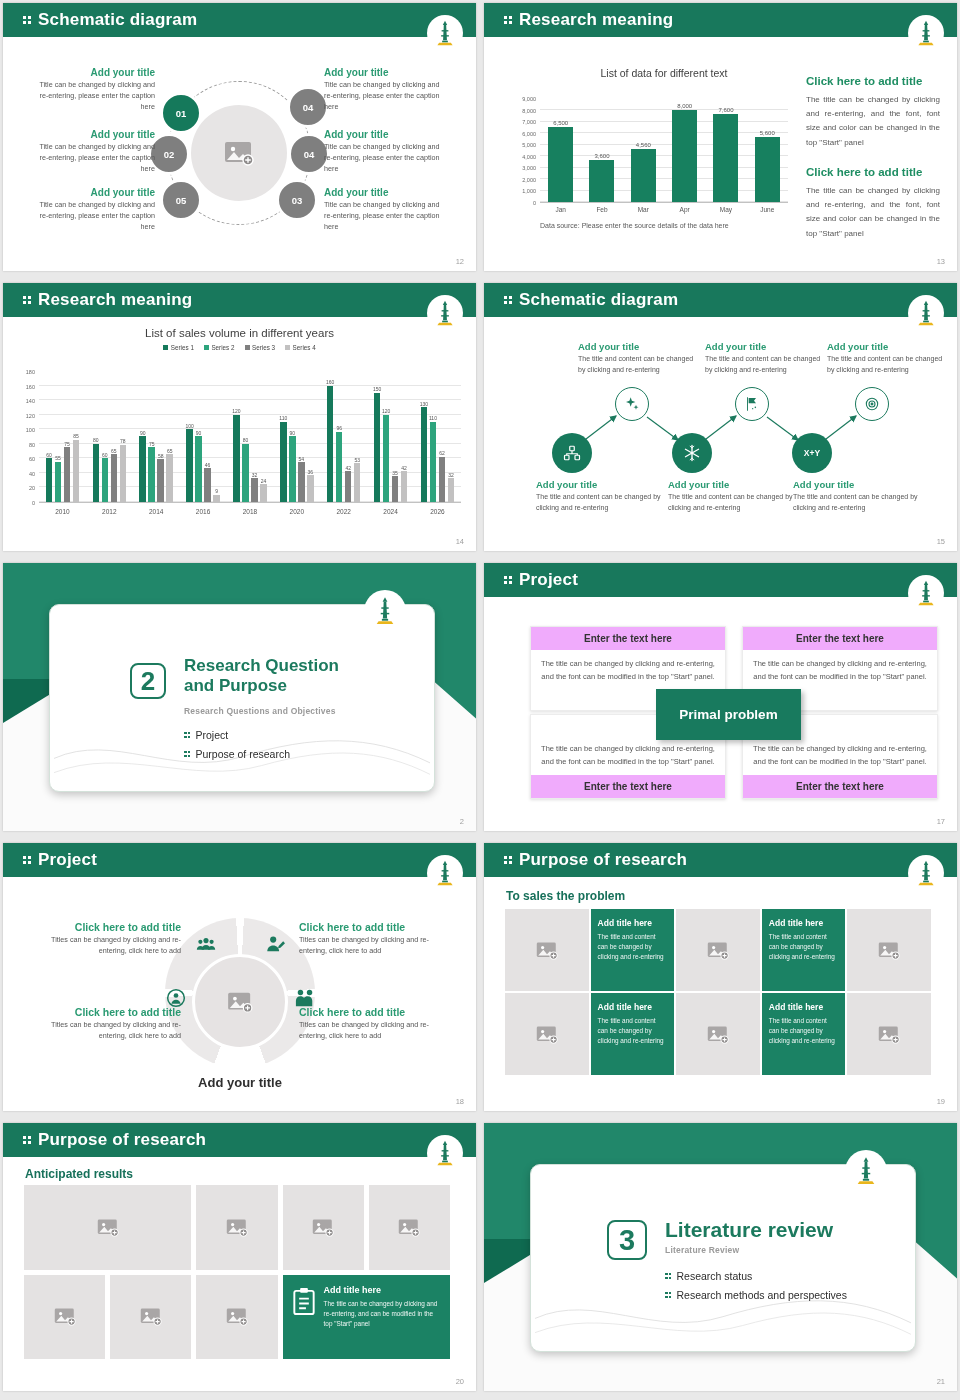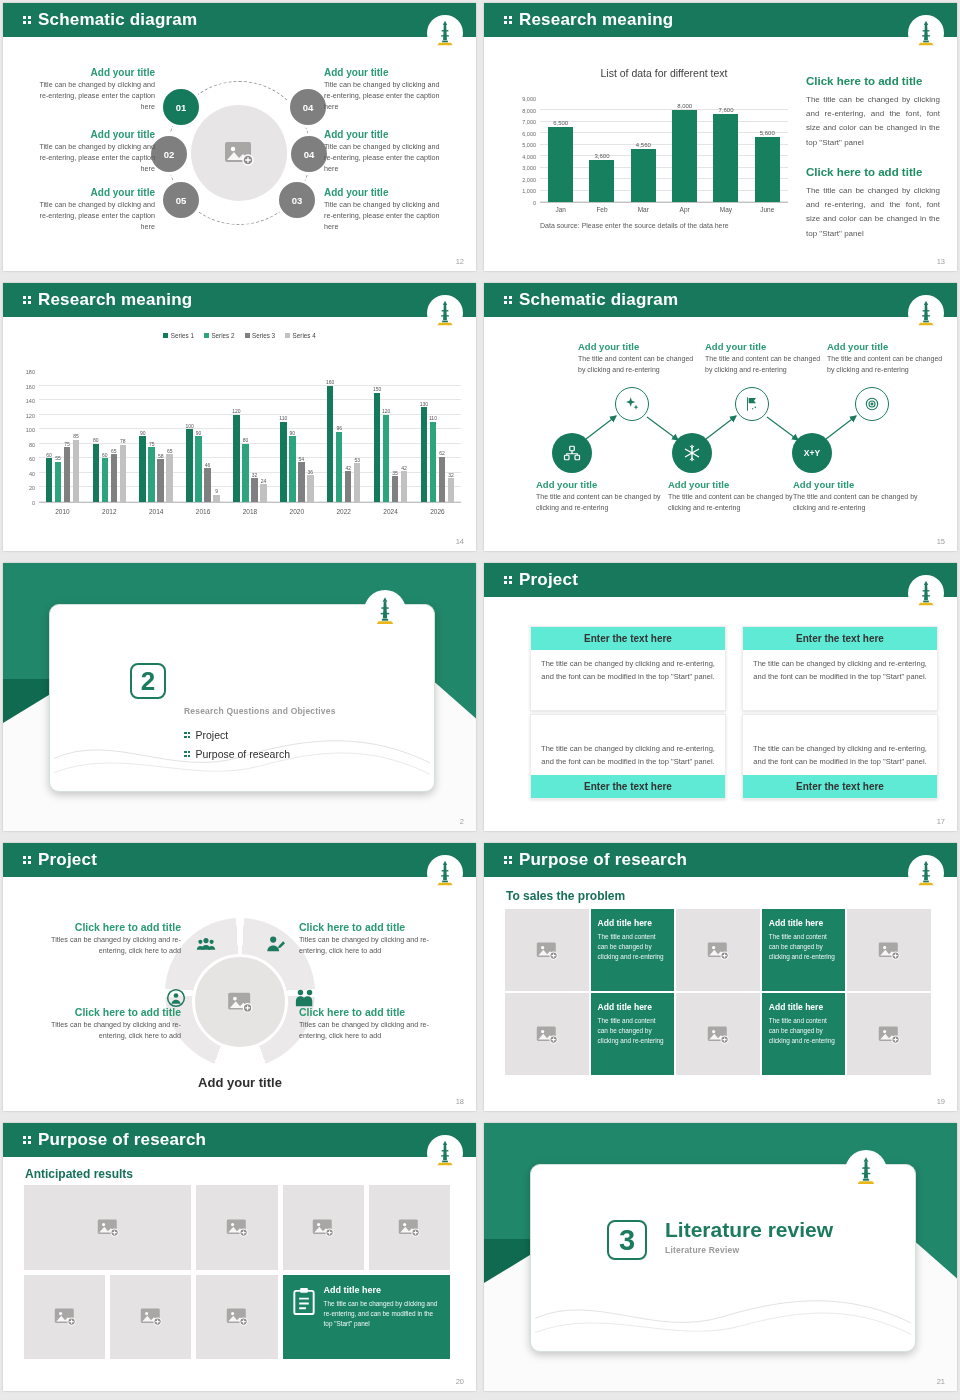--- a/index.html
+++ b/index.html
@@ -85,21 +85,21 @@
   .dtitle{position:absolute;left:134px;top:51px;color:var(--deep);font-size:17px;font-weight:bold;line-height:1.17}
   .dsub{position:absolute;left:134px;top:101px;color:#9a9a9a;font-size:8.5px;font-weight:bold;letter-spacing:.2px}
   .dbullets{position:absolute;left:134px;top:124px}
   .dbullets .bl{display:flex;align-items:center;margin-bottom:7px;font-size:10.5px;color:#2d2d2d}
   .dv3 .num{top:55px;width:40px;height:40px;font-size:29px;left:76px}
   .dv3 .dtitle{font-size:21px;top:53px}
   .dv3 .dsub{top:80px}
   .dv3 .dbullets{top:105px}
   
   .qbox{position:absolute;width:196px;height:85px;background:#fff;border:1px solid #ececec;box-shadow:0 1px 3px rgba(0,0,0,.13);display:flex;flex-direction:column}
-  .qbox .qh{height:23px;background:#5eead4;display:flex;align-items:center;justify-content:center;font-size:10px;font-weight:bold;color:#333;flex:none}
+  .qbox .qh{height:23px;background:#f0abfc;display:flex;align-items:center;justify-content:center;font-size:10px;font-weight:bold;color:#333;flex:none}
   .qbox .qb{padding:7px 10px;font-size:7.5px;color:var(--txt);line-height:1.75;text-align:center}
   .qbox.rev .qh{order:2}
   .qbox.rev .qb{order:1;margin-top:auto}
   .primal{position:absolute;left:172px;top:126px;width:145px;height:51px;background:#187a5e;box-shadow:3px 3px 5px rgba(0,0,0,.25);display:flex;align-items:center;justify-content:center;color:#fff;font-size:13.5px;font-weight:bold;z-index:5}
   
   .donut{position:absolute;left:162px;top:75px;width:150px;height:150px;border-radius:50%;
     background:conic-gradient(#fff 0 3deg,#ebe9e9 3deg 87deg,#fff 87deg 93deg,#ebe9e9 93deg 160deg,#fff 160deg 200deg,#ebe9e9 200deg 267deg,#fff 267deg 273deg,#ebe9e9 273deg 357deg,#fff 357deg 360deg)}
   .donut-ctr{position:absolute;left:189px;top:111px;width:96px;height:96px;border-radius:50%;background:#e6e3e3;border:3px solid #fff;display:flex;align-items:center;justify-content:center}
   .donut-ctr .ic{width:26px;height:22px}
   .seg-ic{position:absolute;width:24px;height:20px}
@@ -153,21 +153,21 @@
         <span class="ic">
           <svg viewBox="0 0 30 26">
             <rect x="1" y="2" width="26" height="20" rx="2" fill="#a9a6a6"></rect>
             <circle cx="9" cy="9" r="2.2" fill="#fff"></circle>
             <path d="M3 20l7-8 5 6 4-4 6 6z" fill="#fff" opacity=".9"></path>
             <circle cx="24" cy="20" r="5" fill="#8f8c8c" stroke="#fff" stroke-width="1.4"></circle>
             <path d="M24 17.2v5.6M21.2 20h5.6" stroke="#fff" stroke-width="1.4"></path>
           </svg>
         </span>
       </div>
-    <div class="node first" style="left:157px;top:83px">01</div>
+    <div class="node first" style="left:157px;top:89px">01</div>
     <div class="node" style="left:145px;top:130px">02</div>
     <div class="node" style="left:157px;top:176px">05</div>
     <div class="node" style="left:284px;top:83px">04</div>
     <div class="node" style="left:285px;top:130px">04</div>
     <div class="node" style="left:273px;top:176px">03</div>
 
     <div class="tb ra" style="left:34px;top:64px;width:118px">
       <div class="t">Add your title</div>
       <div class="d">Title can be changed by clicking and re-entering, please enter the caption here</div>
     </div>
@@ -299,20 +299,21 @@
             <path d="M11.6 6h2.8l.9 18h-4.6z" fill="#1c7a5e"></path>
             <path d="M13 1l2.6 5h-5.2z" fill="#1c7a5e"></path>
             <rect x="9" y="12" width="8" height="1.6" fill="#1c7a5e"></rect>
             <rect x="8.4" y="18" width="9.2" height="1.6" fill="#1c7a5e"></rect>
             <rect x="9.6" y="24.5" width="6.8" height="2" fill="#1c7a5e"></rect>
             <path d="M6 27h14l2 3H4z" fill="#e9b61c"></path>
           </svg>
         </span>
       </div>
     <div class="chart2" id="chart2">
+        <div class="c2-title">List of sales volume in different years</div>
         <div class="c2-legend">
           <span class="c2-lg">
             <span class="c2-sw" style="background: rgb(21, 121, 91);"></span>
             <span>Series 1</span>
           </span>
           <span class="c2-lg">
             <span class="c2-sw" style="background: rgb(45, 164, 125);"></span>
             <span>Series 2</span>
           </span>
           <span class="c2-lg">
@@ -646,20 +647,24 @@
               <rect x="9.6" y="24.5" width="6.8" height="2" fill="#1c7a5e"></rect>
               <path d="M6 27h14l2 3H4z" fill="#e9b61c"></path>
             </svg>
           </span>
         </div>
       <svg class="waves" viewBox="0 0 380 70" preserveAspectRatio="none">
         <path d="M0 40 C60 10 120 62 190 38 S320 12 380 45" stroke="#e0e0e0" fill="none"></path>
         <path d="M0 56 C70 26 140 70 210 48 S330 30 380 58" stroke="#e8e8e8" fill="none"></path>
       </svg>
       <div class="num">2</div>
+      <div class="dtitle">
+        <span style="display:block">Research Question</span>
+        <span style="display:block">and Purpose</span>
+      </div>
       <div class="dsub">Research Questions and Objectives</div>
       <div class="dbullets">
         <div class="bl">
             <span class="dots g sm">
               <i></i>
               <i></i>
               <i></i>
               <i></i>
             </span>
             <span>Project</span>
@@ -710,20 +715,21 @@
       <div class="qb">The title can be changed by clicking and re-entering, and the font can be modified in the top "Start" panel.</div>
     </div>
     <div class="qbox rev" style="left:46px;top:151px">
       <div class="qh">Enter the text here</div>
       <div class="qb">The title can be changed by clicking and re-entering, and the font can be modified in the top "Start" panel.</div>
     </div>
     <div class="qbox rev" style="left:258px;top:151px">
       <div class="qh">Enter the text here</div>
       <div class="qb">The title can be changed by clicking and re-entering, and the font can be modified in the top "Start" panel.</div>
     </div>
+    <div class="primal">Primal problem</div>
     <span class="pageno">17</span>
   </section>
 
   <section class="slide">
     <div class="sbar">
       <span class="dots">
           <i></i>
           <i></i>
           <i></i>
           <i></i>
@@ -1051,17 +1057,37 @@
             </svg>
           </span>
         </div>
       <svg class="waves" viewBox="0 0 380 70" preserveAspectRatio="none">
         <path d="M0 40 C60 10 120 62 190 38 S320 12 380 45" stroke="#e0e0e0" fill="none"></path>
         <path d="M0 56 C70 26 140 70 210 48 S330 30 380 58" stroke="#e8e8e8" fill="none"></path>
       </svg>
       <div class="num">3</div>
       <div class="dtitle">Literature review</div>
       <div class="dsub">Literature Review</div>
+      <div class="dbullets">
+        <div class="bl">
+            <span class="dots g sm">
+              <i></i>
+              <i></i>
+              <i></i>
+              <i></i>
+            </span>
+            <span>Research status</span>
+          </div>
+        <div class="bl">
+            <span class="dots g sm">
+              <i></i>
+              <i></i>
+              <i></i>
+              <i></i>
+            </span>
+            <span>Research methods and perspectives</span>
+          </div>
+      </div>
     </div>
     <span class="pageno">21</span>
   </section>
 
 </div>
 
 </body></html>

